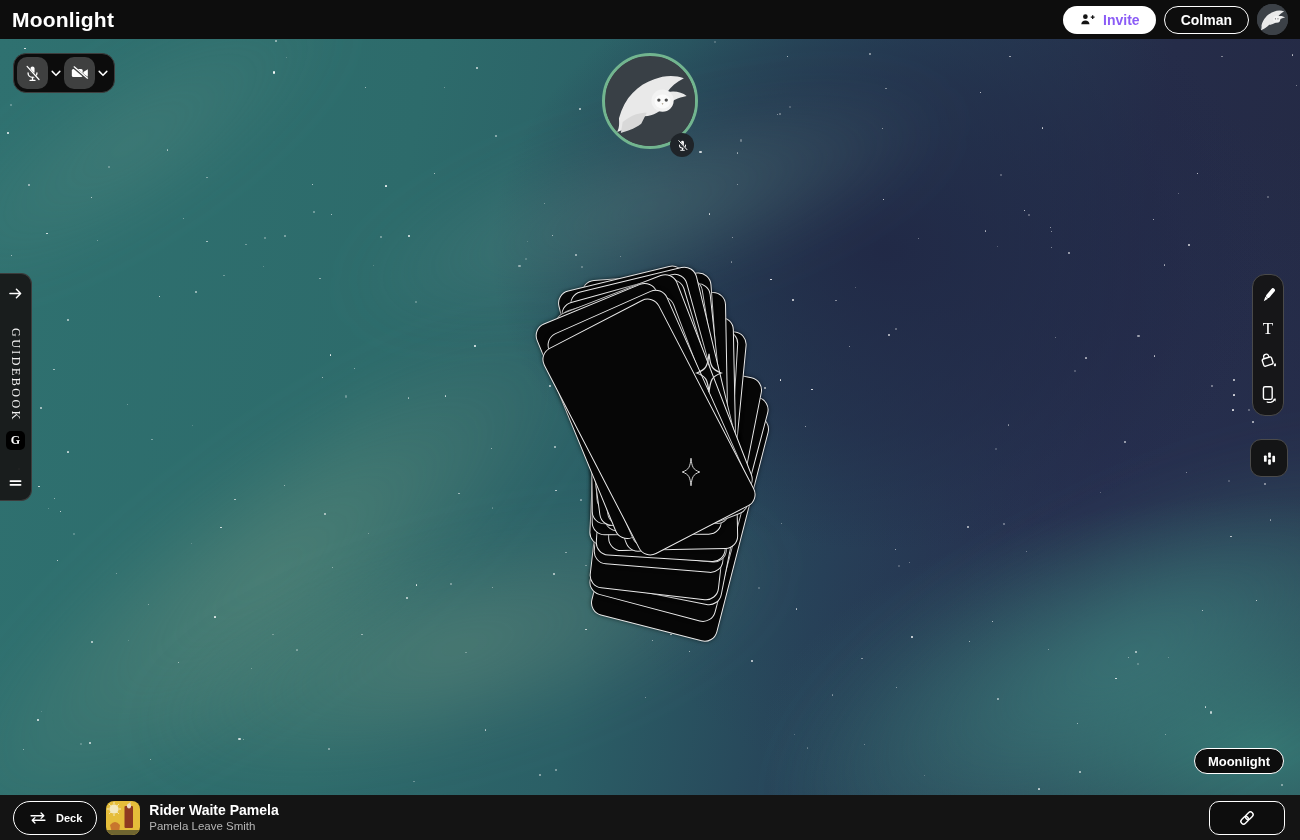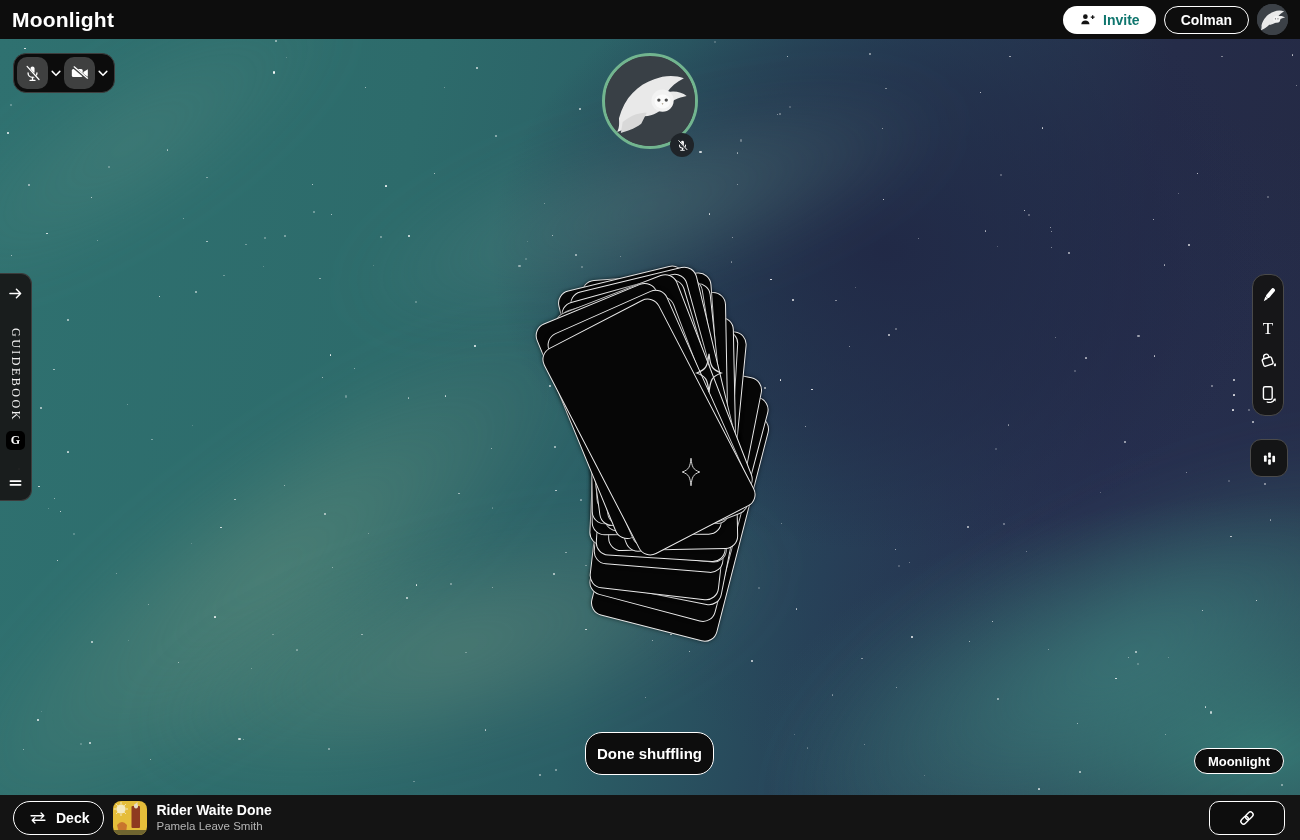--- a/index.html
+++ b/index.html
@@ -8,21 +8,21 @@
   .app { position:relative; width:1300px; height:840px; }
 
   
   .topbar { position:absolute; top:0; left:0; width:1300px; height:39px;
             background:#0d0d0d; display:flex; align-items:center;
             justify-content:space-between; padding:0 12px; z-index:60; }
   .logo { color:#fff; font-size:21px; font-weight:700; letter-spacing:.2px; cursor:pointer; }
   .top-right { display:flex; align-items:center; gap:8px; }
   .pillbtn { height:28px; border-radius:15px; display:flex; align-items:center; gap:7px;
              font-family:inherit; font-size:14px; font-weight:600; padding:0 16px; cursor:pointer; }
-  .invite { background:#fff; color:#0f766e; border:none; }
+  .invite { background:#fff; color:#8b5cf6; border:none; }
   .leave  { background:#0d0d0d; color:#fff; border:1.6px solid #fff; }
   .avatar-sm { width:31px; height:31px; border-radius:50%; background:#3c4147;
                overflow:hidden; display:flex; align-items:center; justify-content:center; cursor:pointer; }
 
   
   .stage { position:absolute; top:39px; left:0; width:1300px; height:756px; overflow:hidden;
     background:
       radial-gradient(42% 55% at 68% 28%, rgba(32,38,68,.88) 0%, rgba(33,40,70,.55) 42%, rgba(33,40,70,0) 72%),
       radial-gradient(55% 48% at 97% 94%, rgba(54,122,117,.95) 0%, rgba(54,122,117,0) 70%),
       radial-gradient(60% 70% at 86% 58%, rgba(39,50,84,.55) 0%, rgba(39,50,84,0) 70%),
@@ -93,21 +93,21 @@
   .feedback-btn { position:absolute; right:16px; top:709px; height:26px; padding:0 13px;
     border-radius:13px; background:#0d0d0d; border:1.5px solid #fff; color:#fff;
     font-family:inherit; font-size:13px; font-weight:600; cursor:pointer; z-index:45; }
 
   
   .bottombar { position:absolute; left:0; bottom:0; width:1300px; height:45px;
     background:#141414; display:flex; align-items:center; justify-content:space-between;
     padding:0 15px 0 13px; z-index:60; }
   .bb-left { display:flex; align-items:center; gap:9px; }
   .deck-btn { height:34px; border-radius:17px; border:1.7px solid #fff; background:#0d0d0d;
-    color:#fff; font-family:inherit; font-size:14px; font-weight:600; display:flex;
+    color:#fff; font-family:inherit; font-size:11px; font-weight:600; display:flex;
     align-items:center; gap:8px; padding:0 14px; cursor:pointer; }
   .deck-thumb { width:34px; height:34px; border-radius:8px; overflow:hidden; flex:none; }
   .deck-info { display:flex; flex-direction:column; justify-content:center; line-height:1.25; }
   .deck-name { color:#fff; font-size:14px; font-weight:700; }
   .deck-author { color:#b5b5b5; font-size:11.5px; }
   .link-btn { width:76px; height:34px; border-radius:10px; border:1.6px solid #fff;
     background:#0d0d0d; color:#fff; display:flex; align-items:center; justify-content:center; cursor:pointer; }
 </style>
 </head>
 <body>
@@ -555,21 +555,20 @@
         <div class="card" style="left: 602.4px; top: 288px; transform: rotate(3.5deg); z-index: 8; background: rgb(6, 6, 6);"></div>
         <div class="card" style="left: 594.2px; top: 276.9px; transform: rotate(2.6deg); z-index: 7; background: rgb(6, 6, 6);"></div>
         <div class="card" style="left: 606.8px; top: 287px; transform: rotate(5.5deg); z-index: 6; background: rgb(6, 6, 6);"></div>
         <div class="card" style="left: 601.8px; top: 297.6px; transform: rotate(4.7deg); z-index: 5; background: rgb(6, 6, 6);"></div>
         <div class="card" style="left: 601.3px; top: 323.7px; transform: rotate(6.5deg); z-index: 4; background: rgb(6, 6, 6);"></div>
         <div class="card" style="left: 612.9px; top: 326.2px; transform: rotate(11.2deg); z-index: 3; background: rgb(6, 6, 6);"></div>
         <div class="card" style="left: 614.3px; top: 340.6px; transform: rotate(14.8deg); z-index: 2; background: rgb(6, 6, 6);"></div>
         <div class="card" style="left: 614.9px; top: 361px; transform: rotate(14.4deg); z-index: 1; background: rgb(6, 6, 6);"></div>
       </div>
 
-    <button class="done-btn">Done shuffling</button>
     <button class="feedback-btn">Moonlight</button>
   </main>
 
   <footer class="bottombar">
     <div class="bb-left">
       <button class="deck-btn">
         <span style="display:flex">
           <svg width="20" height="14" viewBox="0 0 26 18">
               <g stroke="#fff" stroke-width="1.8" fill="none" stroke-linecap="round" stroke-linejoin="round">
                 <path d="M4 6h16M17 2.5 20.5 6 17 9.5"></path>
@@ -587,21 +586,21 @@
               <path d="M8 1v2.2M8 12.8V15M1 8h2.2M12.8 8H15M3.2 3.2l1.6 1.6M12.8 3.2l-1.6 1.6M3.2 12.8l1.6-1.6M12.8 12.8l-1.6-1.6"></path>
             </g>
             <rect x="18.5" y="5" width="8.5" height="22" rx="1" fill="#8e3a20"></rect>
             <rect x="21" y="2.5" width="4" height="5" rx="2" fill="#e8dbc5"></rect>
             <path d="M22 5l2.5-3.5" stroke="#e8dbc5" stroke-width="1.2"></path>
             <path d="M4 24q5-6 10 0l-1 8H6Z" fill="#c8762d"></path>
             <rect y="29" width="34" height="5" fill="#6f6530"></rect>
           </svg>
       </div>
       <div class="deck-info">
-        <span class="deck-name">Rider Waite Done</span>
+        <span class="deck-name">Rider Waite Pamela</span>
         <span class="deck-author">Pamela Leave Smith</span>
       </div>
     </div>
     <button class="link-btn">
       <span style="display:flex">
         <svg width="20" height="20" viewBox="0 0 24 24">
             <g transform="rotate(-45 12 12)" fill="none" stroke="#fff" stroke-width="1.7">
               <rect x="3" y="8.8" width="10.2" height="6.4" rx="3.2"></rect>
               <rect x="10.8" y="8.8" width="10.2" height="6.4" rx="3.2"></rect>
             </g>

